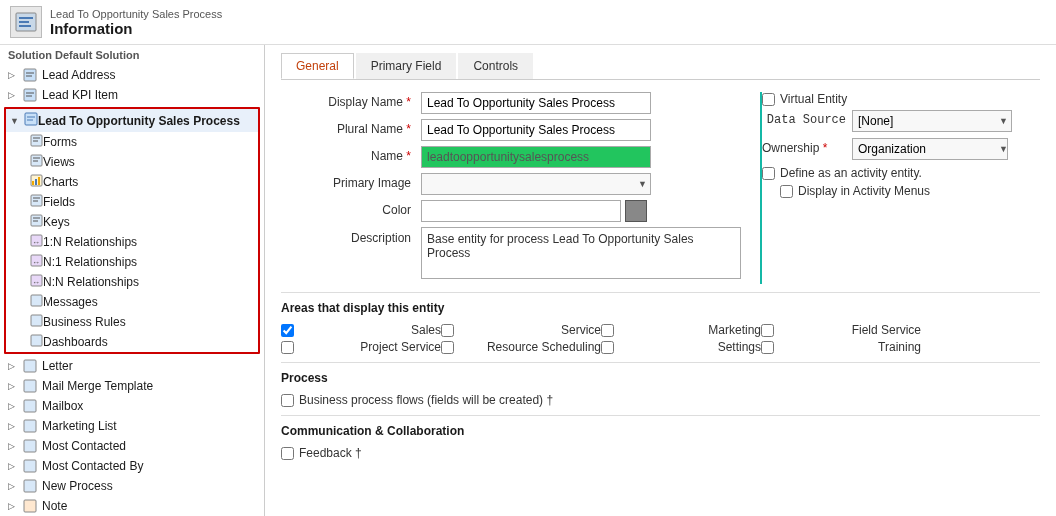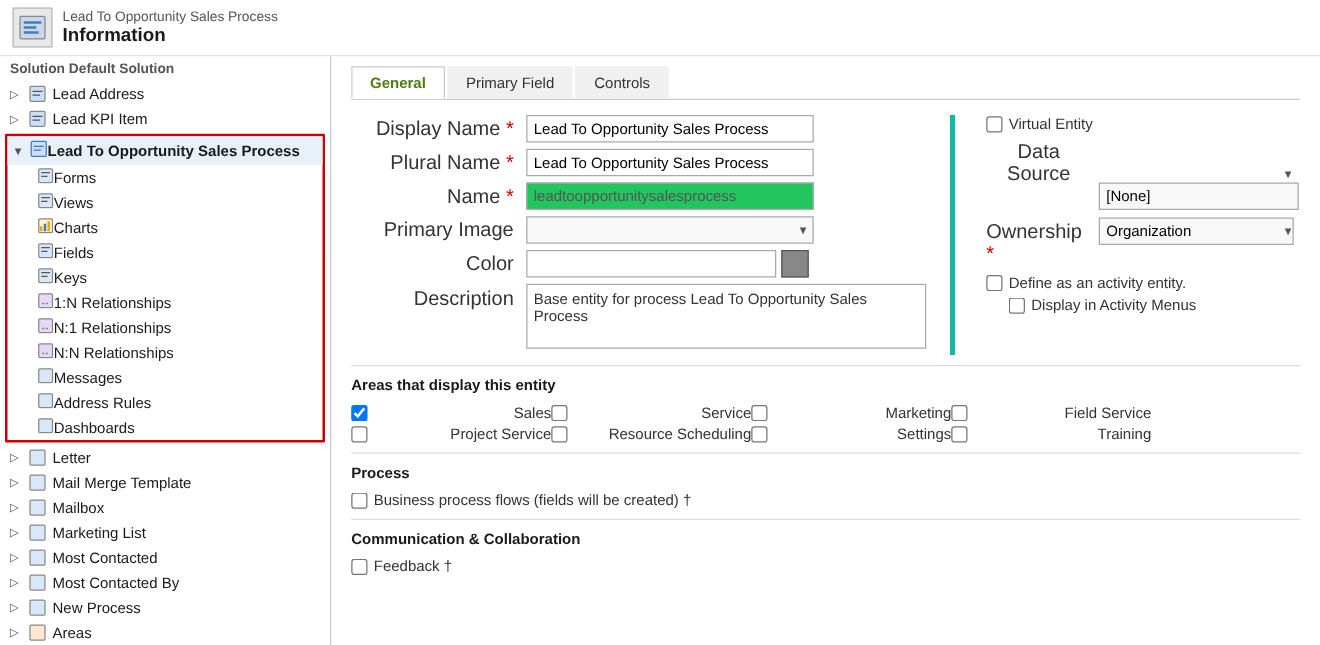--- a/index.html
+++ b/index.html
@@ -25,21 +25,21 @@
     .sidebar-group-header { display: flex; align-items: center; padding: 3px 4px 3px 4px; background: #e8f0fa; cursor: pointer; font-size: 12px; font-weight: 600; color: #1a1a1a; }
     .sidebar-group-header .expand-arrow { width: 12px; font-size: 9px; color: #555; margin-right: 2px; }
     .sidebar-group-child { display: flex; align-items: center; padding: 2px 4px 2px 24px; cursor: pointer; font-size: 12px; color: #1a1a1a; }
 
     
     .content { flex: 1; padding: 8px 16px; overflow-y: auto; }
 
     
     .tabs { display: flex; border-bottom: 1px solid #ccc; margin-bottom: 12px; }
     .tab { padding: 5px 14px; cursor: pointer; font-size: 12px; border: 1px solid transparent; border-bottom: none; margin-right: 2px; background: #f0f0f0; color: #333; }
-    .tab.active { background: #fff; border: 1px solid #ccc; border-bottom: 1px solid #fff; font-weight: 700; color: #4d7c0f; }
+    .tab.active { background: #fff; border: 1px solid #ccc; border-bottom: 1px solid #fff; font-weight: 400; color: #c2410c; }
 
     
     .section-header { font-size: 12px; font-weight: 700; color: #1a1a1a; margin-bottom: 8px; margin-top: 4px; }
     .form-input { border: 1px solid #aaa; padding: 2px 5px; font-size: 12px; height: 22px; width: 100%; background: #fff; }
     .form-input-readonly { border: 1px solid #aaa; padding: 2px 5px; font-size: 12px; height: 22px; width: 100%; background: #22c55e; color: #555; }
     .select-wrapper { position: relative; display: flex; align-items: center; }
     .select-wrapper select { width: 100%; height: 22px; border: 1px solid #aaa; padding: 2px 5px; font-size: 12px; appearance: none; background: #f8f8f8; }
     .select-wrapper .chevron { position: absolute; right: 4px; font-size: 9px; color: #555; pointer-events: none; }
     .color-btn { width: 22px; height: 22px; background: #888; border: 1px solid #555; margin-left: 4px; display: inline-block; cursor: pointer; }
     .checkbox-row { display: flex; align-items: center; margin-bottom: 4px; font-size: 12px; }
@@ -56,27 +56,27 @@
 
     
     .divider { border: none; border-top: 1px solid #ddd; margin: 8px 0; }
 
     
     ::-webkit-scrollbar { width: 6px; }
     ::-webkit-scrollbar-track { background: #f0f0f0; }
     ::-webkit-scrollbar-thumb { background: #bbb; border-radius: 3px; }
 
     .form-row { display: flex; align-items: flex-start; margin-bottom: 5px; }
-    .form-row-label { width: 140px; min-width: 140px; text-align: right; padding-right: 10px; padding-top: 3px; font-size: 16px; }
+    .form-row-label { width: 140px; min-width: 140px; text-align: right; padding-right: 10px; padding-top: 3px; font-size: 12px; }
     .form-row-value { flex: 1; }
     .description-box { border: 1px solid #aaa; padding: 4px 5px; font-size: 12px; width: 320px; min-height: 52px; background: #fff; color: #333; }
 
     .main-form-area { display: flex; }
     .main-form-left { flex: 1; }
-    .main-form-right { width: 280px; border-left: 4px solid #14b8a6; padding-left: 25px; }
+    .main-form-right { width: 280px; border-left: 2px solid #14b8a6; padding-left: 0; }
   </style>
 </head>
 <body>
 
 <div class="header">
   <div class="header-icon">
     <svg width="24" height="24" viewBox="0 0 24 24" fill="none">
       <rect x="2" y="3" width="20" height="18" rx="1" fill="#c8d8e8" stroke="#888" stroke-width="1"></rect>
       <rect x="5" y="7" width="14" height="2" fill="#4a7ab5"></rect>
       <rect x="5" y="11" width="10" height="2" fill="#4a7ab5"></rect>
@@ -214,21 +214,21 @@
             </svg>
         </span>
         <span>Messages</span>
       </div>
       <div class="sidebar-group-child">
         <span class="item-icon">
           <svg width="13" height="13" viewBox="0 0 13 13">
               <rect x="1" y="1" width="11" height="11" rx="1" fill="#d8e8f8" stroke="#888" stroke-width="1"></rect>
             </svg>
         </span>
-        <span>Address Rules</span>
+        <span>Business Rules</span>
       </div>
       <div class="sidebar-group-child">
         <span class="item-icon">
           <svg width="13" height="13" viewBox="0 0 13 13">
               <rect x="1" y="1" width="11" height="11" rx="1" fill="#d8e8f8" stroke="#888" stroke-width="1"></rect>
             </svg>
         </span>
         <span>Dashboards</span>
       </div>
     </div>
@@ -296,21 +296,21 @@
       </span>
       <span>New Process</span>
     </div>
     <div class="sidebar-item">
       <span class="expand-arrow">▷</span>
       <span class="item-icon">
         <svg width="14" height="14" viewBox="0 0 14 14">
             <rect x="1" y="1" width="12" height="12" rx="1" fill="#ffe8d0" stroke="#888" stroke-width="1"></rect>
           </svg>
       </span>
-      <span>Areas</span>
+      <span>Note</span>
     </div>
 
   </div>
 
   <div class="content">
 
     <div class="tabs">
       <div class="tab active">General</div>
       <div class="tab">Primary Field</div>
       <div class="tab">Controls</div>
@@ -380,24 +380,24 @@
       </div>
 
       <div class="main-form-right">
 
         <div class="checkbox-row">
           <input type="checkbox" style="">
           <span>Virtual Entity</span>
         </div>
 
         <div class="form-row" style="margin-bottom:6px; margin-top:4px;">
-          <div class="form-row-label" style="width:90px; min-width:90px; text-align:center; padding-right:6px;">Data Source</div>
+          <div class="form-row-label" style="width:90px; min-width:90px; text-align:right; padding-right:6px;font-family:Liberation Mono, monospace;">Data Source</div>
           <div class="form-row-value">
             <div class="select-wrapper" style="width:160px;">
-              <select style="width:160px; height:22px; border:1px solid #aaa; font-size:12px; background:#f8f8f8;margin-top:36px;">
+              <select style="width:160px; height:22px; border:1px solid #aaa; font-size:12px; background:#f8f8f8;">
                 <option value="none" selected="">[None]</option>
               </select>
               <span class="chevron">▼</span>
             </div>
           </div>
         </div>
 
         <div class="form-row" style="margin-bottom:6px;">
           <div class="form-row-label" style="width:90px; min-width:90px; text-align:left; padding-right:6px;">
             <span>Ownership</span>

